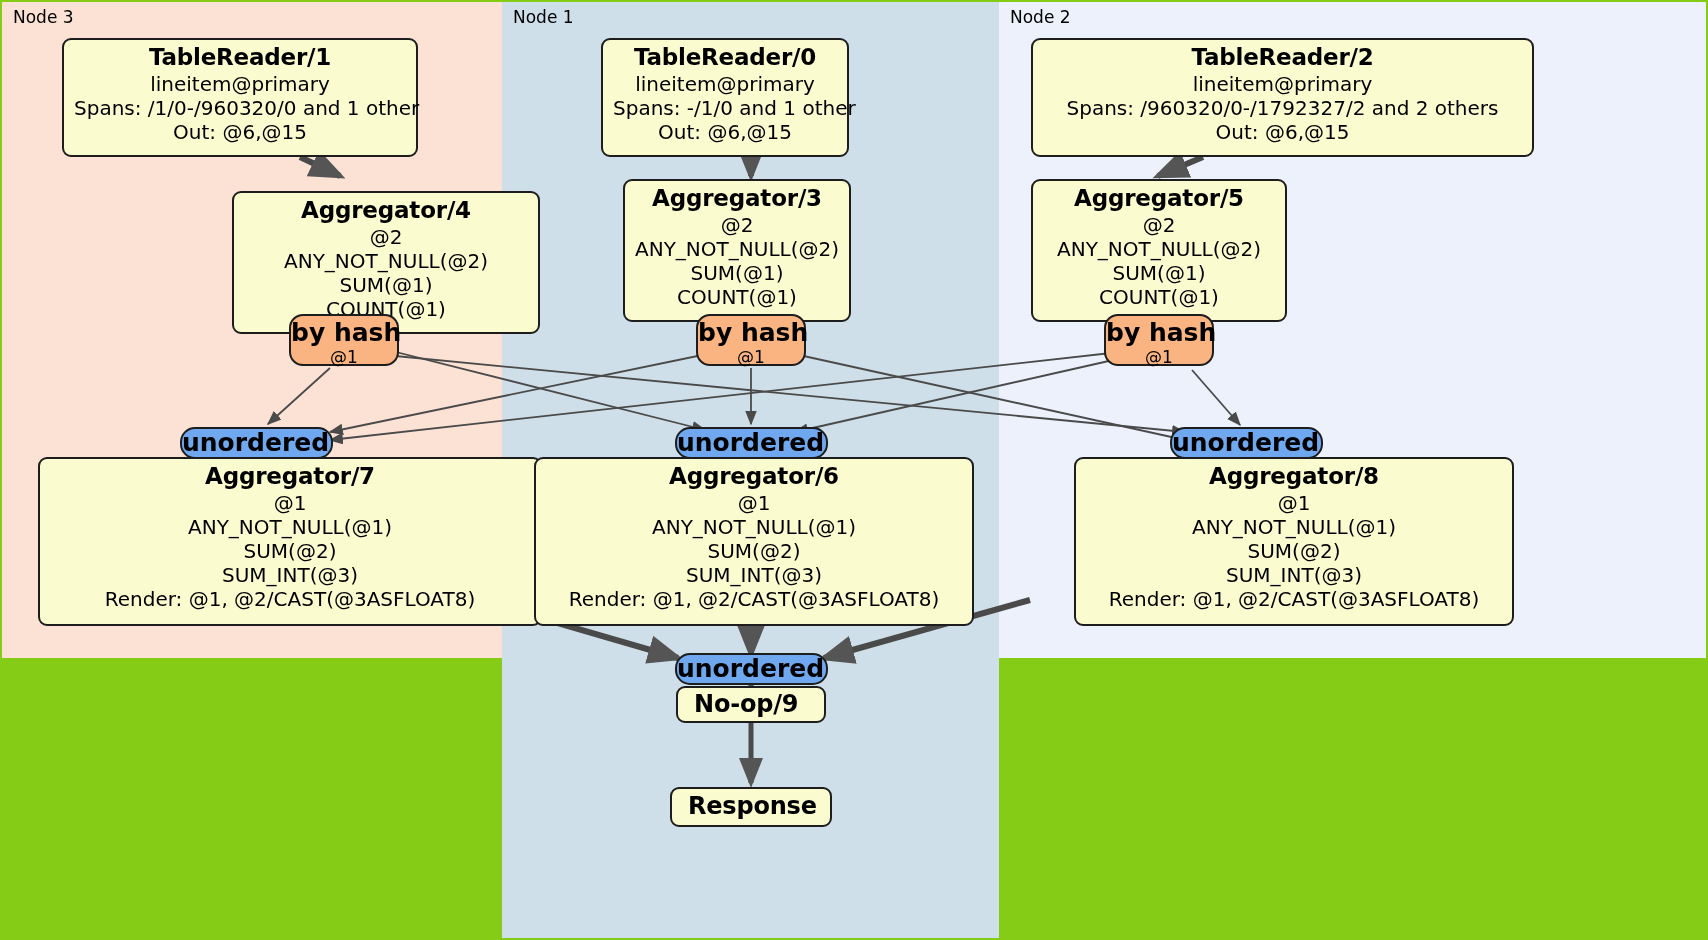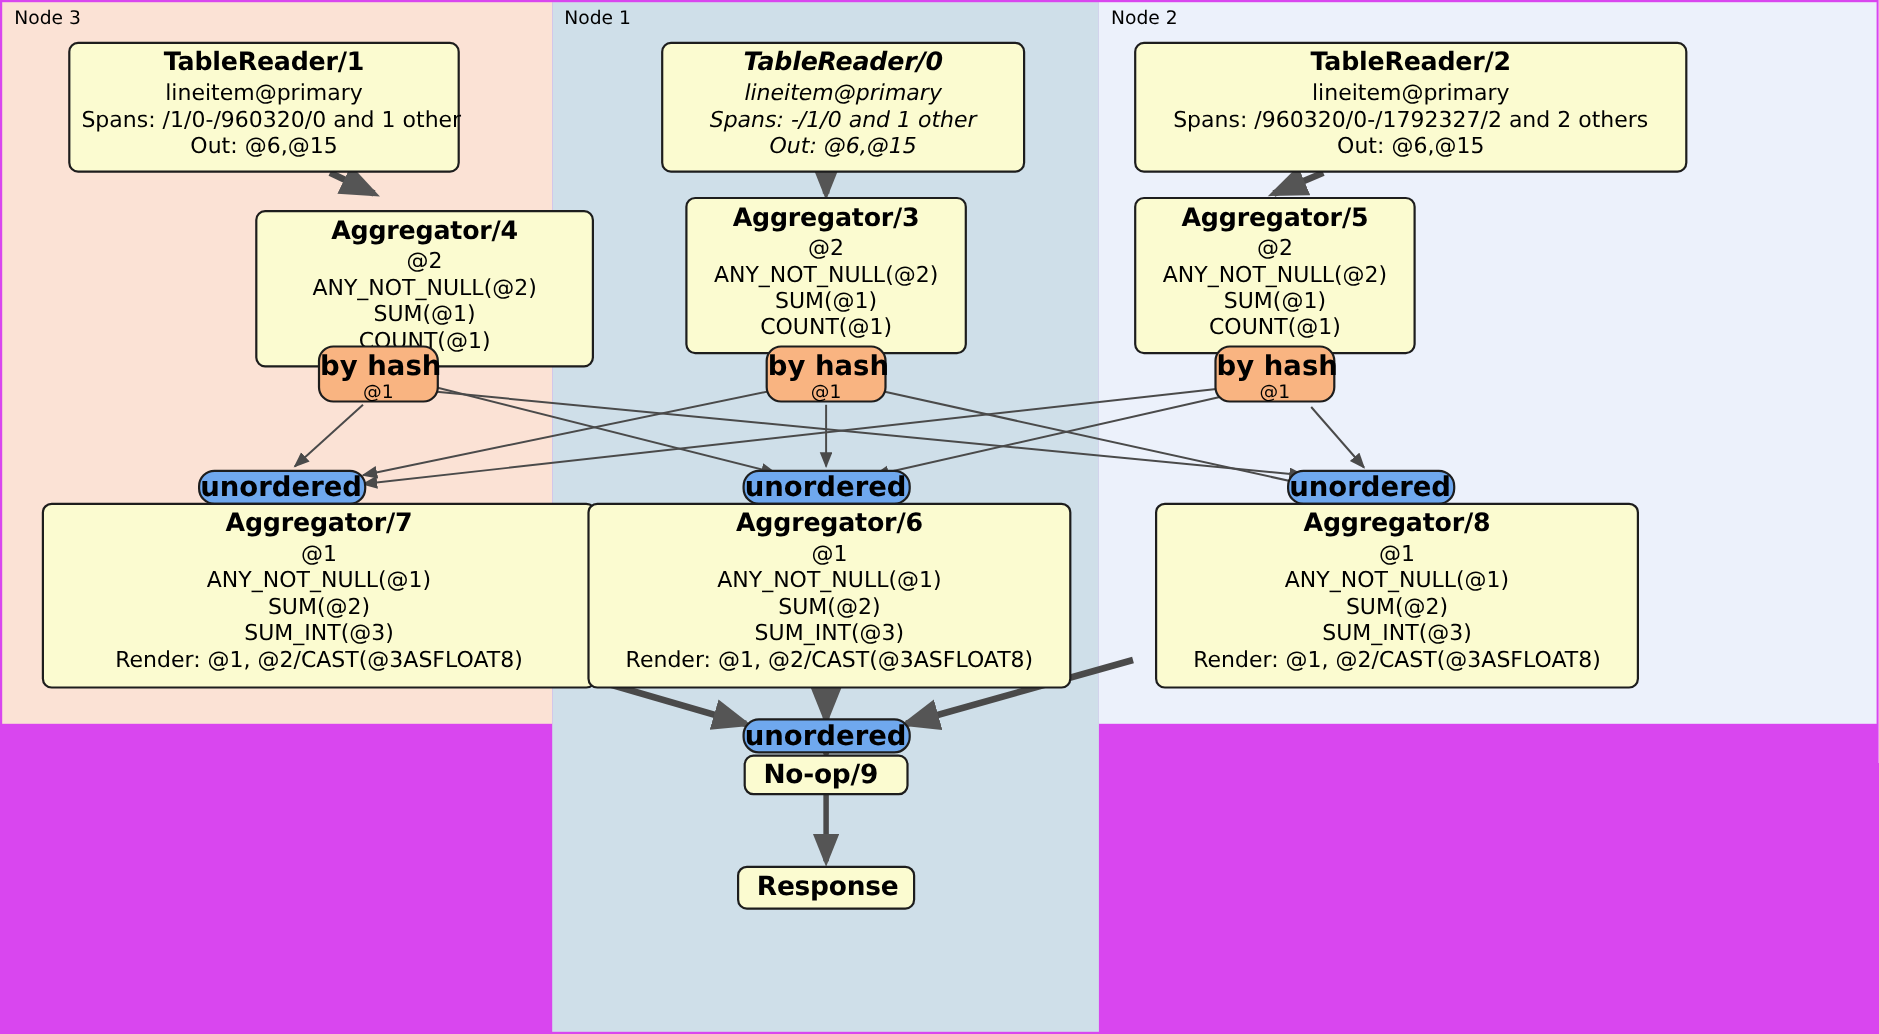--- a/index.html
+++ b/index.html
@@ -4,21 +4,21 @@
 <style>
   html, body {
     margin: 0;
     padding: 0;
     background: #ffffff;
   }
   #stage {
     position: relative;
     width: 1708px;
     height: 940px;
-    background: #d946ef;
+    background: #84cc16;
     font-family: "DejaVu Sans", "Liberation Sans", sans-serif;
     overflow: hidden;
   }
 
   
   .node-panel {
     position: absolute;
     box-sizing: border-box;
   }
   .node-panel .node-label {
@@ -157,21 +157,21 @@
     </g>
   </svg>
 
   <div class="proc" style="left:62px; top:38px; width:356px; height:119px;">
     <div class="title">TableReader/1</div>
     <div class="detail">lineitem@primary</div>
     <div class="detail">Spans: /1/0-/960320/0 and 1 other</div>
     <div class="detail">Out: @6,@15</div>
   </div>
 
-  <div class="proc" style="left:601px; top:38px; width:331px; height:119px;font-style:italic;">
+  <div class="proc" style="left:601px; top:38px; width:248px; height:119px;">
     <div class="title">TableReader/0</div>
     <div class="detail">lineitem@primary</div>
     <div class="detail">Spans: -/1/0 and 1 other</div>
     <div class="detail">Out: @6,@15</div>
   </div>
 
   <div class="proc" style="left:1031px; top:38px; width:503px; height:119px;">
     <div class="title">TableReader/2</div>
     <div class="detail">lineitem@primary</div>
     <div class="detail">Spans: /960320/0-/1792327/2 and 2 others</div>
@@ -179,21 +179,21 @@
   </div>
 
   <div class="proc" style="left:232px; top:179px; width:308px; height:143px;margin-top:12px;">
     <div class="title">Aggregator/4</div>
     <div class="detail">@2</div>
     <div class="detail">ANY_NOT_NULL(@2)</div>
     <div class="detail">SUM(@1)</div>
     <div class="detail">COUNT(@1)</div>
   </div>
 
-  <div class="proc" style="left:623px; top:179px; width:256px; height:143px;">
+  <div class="proc" style="left:623px; top:179px; width:228px; height:143px;">
     <div class="title">Aggregator/3</div>
     <div class="detail">@2</div>
     <div class="detail">ANY_NOT_NULL(@2)</div>
     <div class="detail">SUM(@1)</div>
     <div class="detail">COUNT(@1)</div>
   </div>
 
   <div class="proc" style="left:1031px; top:179px; width:256px; height:143px;">
     <div class="title">Aggregator/5</div>
     <div class="detail">@2</div>
@@ -240,21 +240,21 @@
 
   <div class="proc" style="left:534px; top:457px; width:440px; height:169px;">
     <div class="title">Aggregator/6</div>
     <div class="detail">@1</div>
     <div class="detail">ANY_NOT_NULL(@1)</div>
     <div class="detail">SUM(@2)</div>
     <div class="detail">SUM_INT(@3)</div>
     <div class="detail">Render: @1, @2/CAST(@3ASFLOAT8)</div>
   </div>
 
-  <div class="proc" style="left:1050px; top:457px; width:440px; height:169px;">
+  <div class="proc" style="left:1074px; top:457px; width:440px; height:169px;">
     <div class="title">Aggregator/8</div>
     <div class="detail">@1</div>
     <div class="detail">ANY_NOT_NULL(@1)</div>
     <div class="detail">SUM(@2)</div>
     <div class="detail">SUM_INT(@3)</div>
     <div class="detail">Render: @1, @2/CAST(@3ASFLOAT8)</div>
   </div>
 
   <div class="badge unordered" style="left:675px; top:653px; width:153px; height:32px;">
     <div class="btitle">unordered</div>

